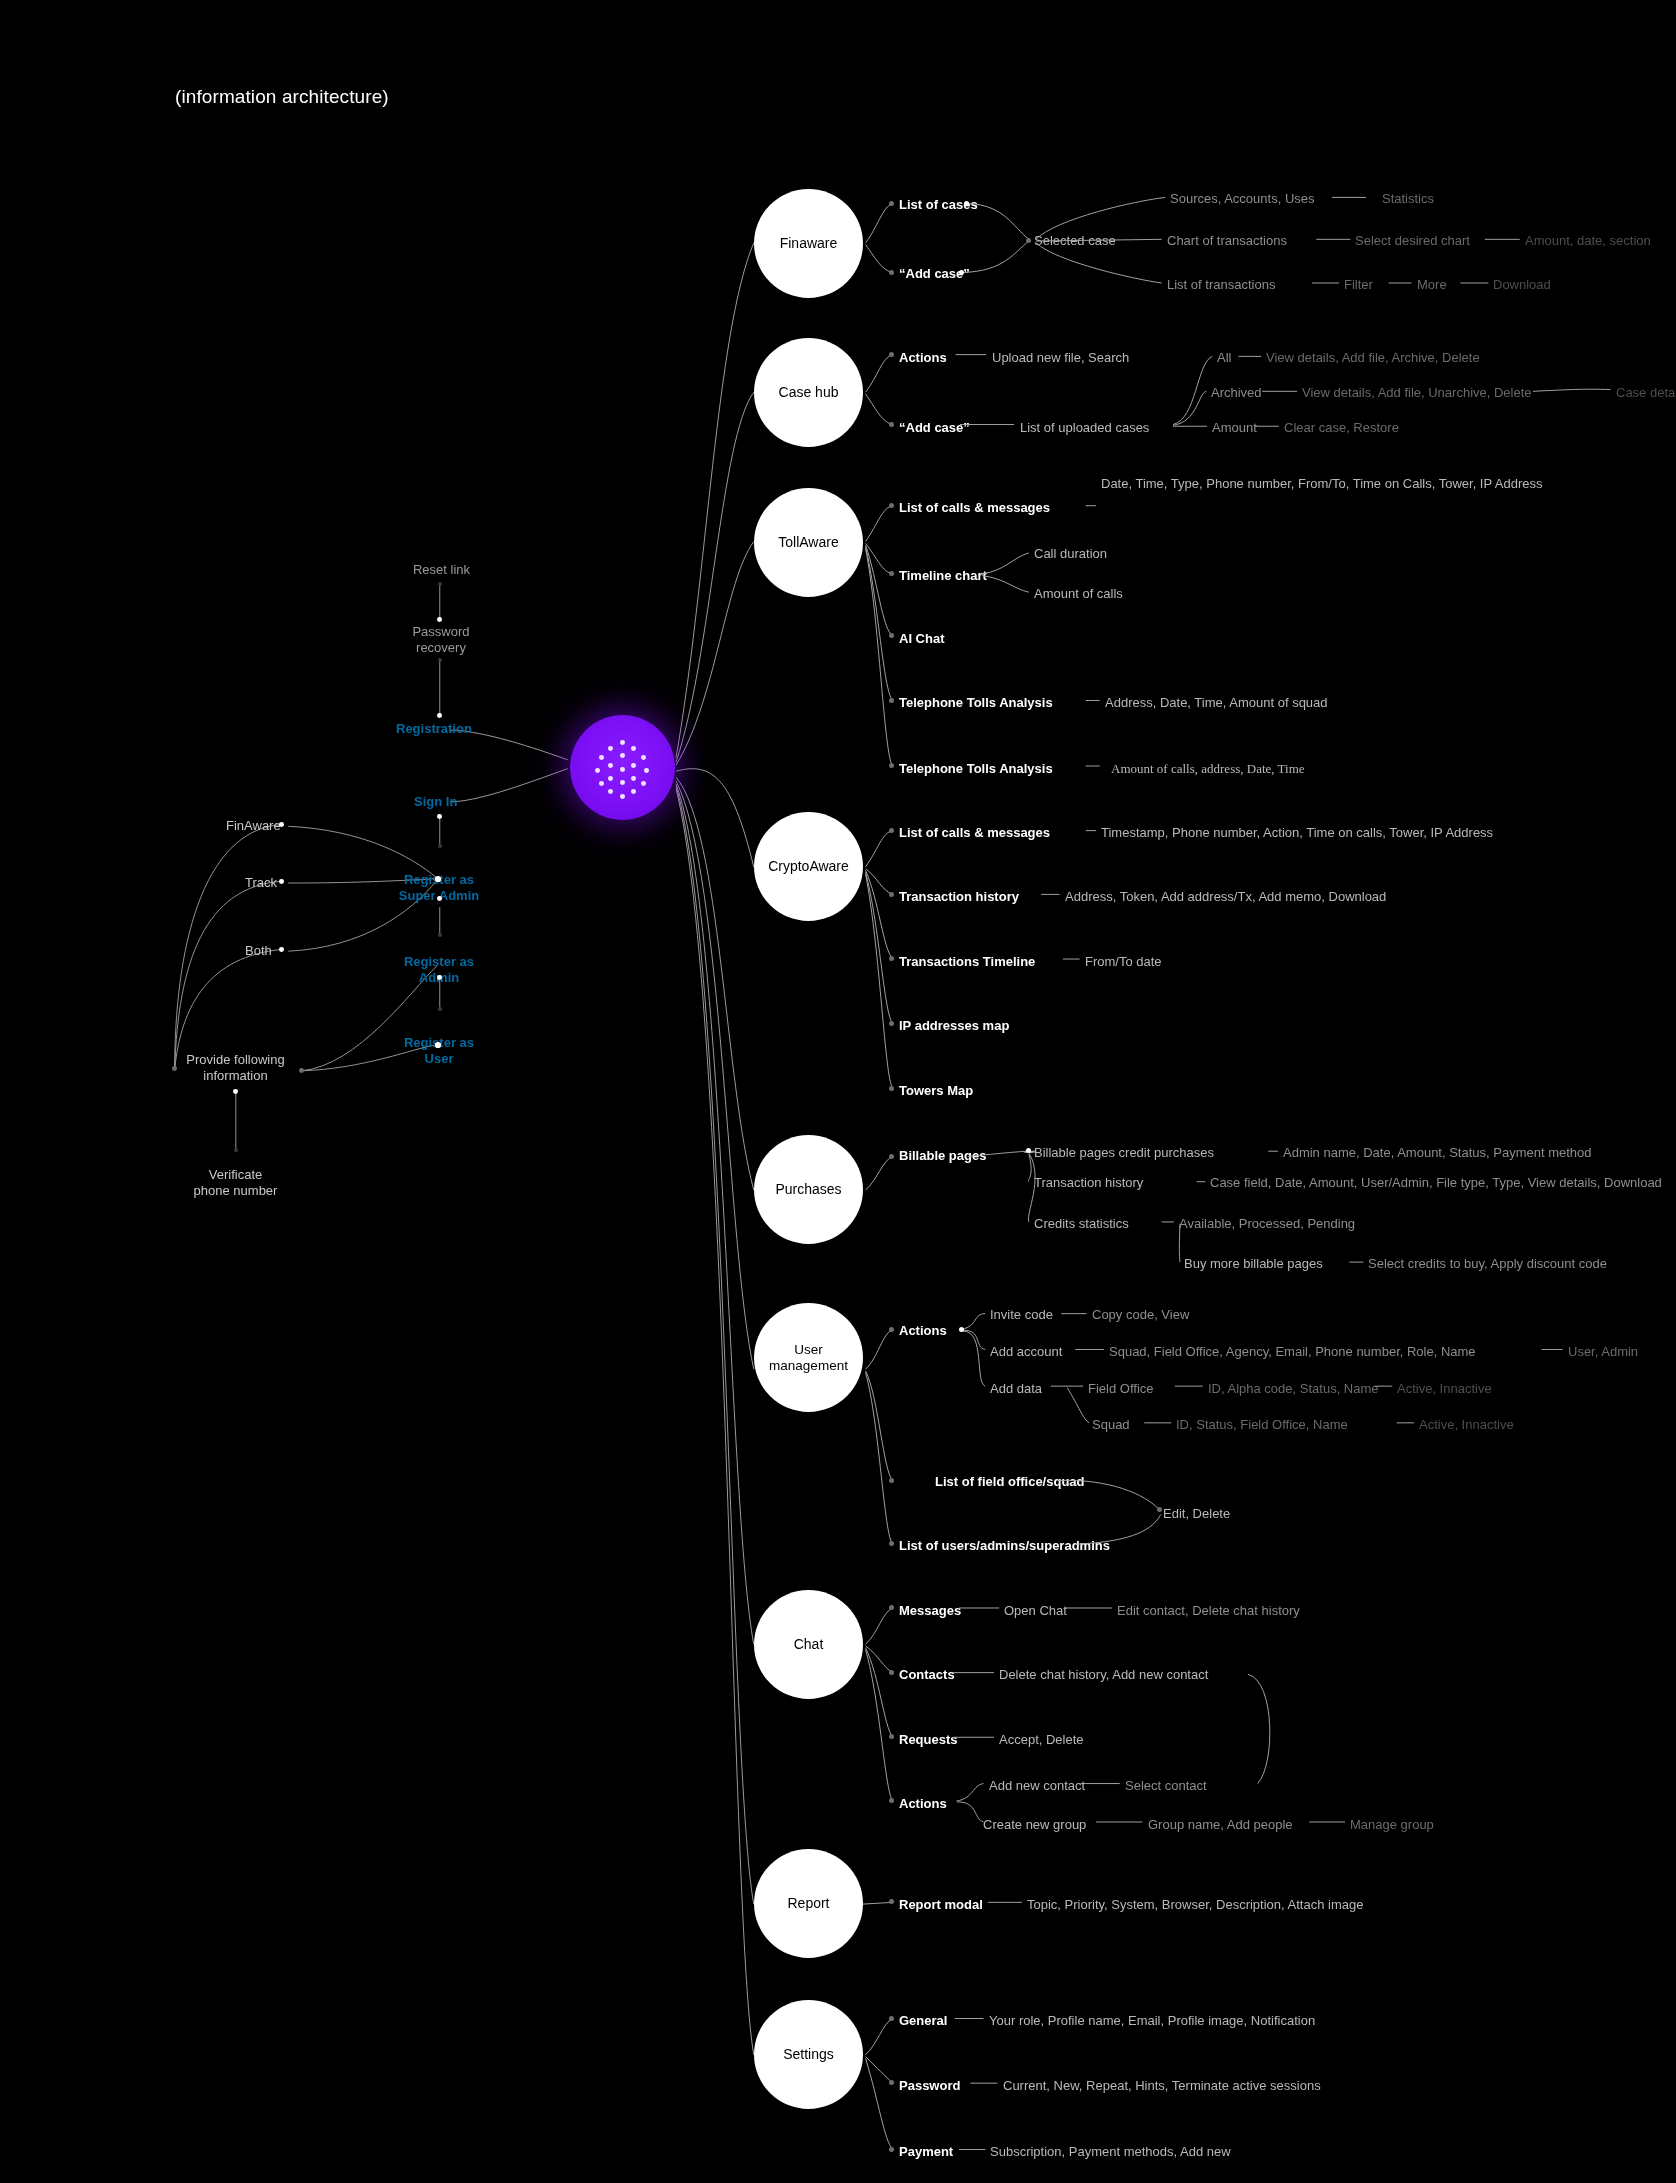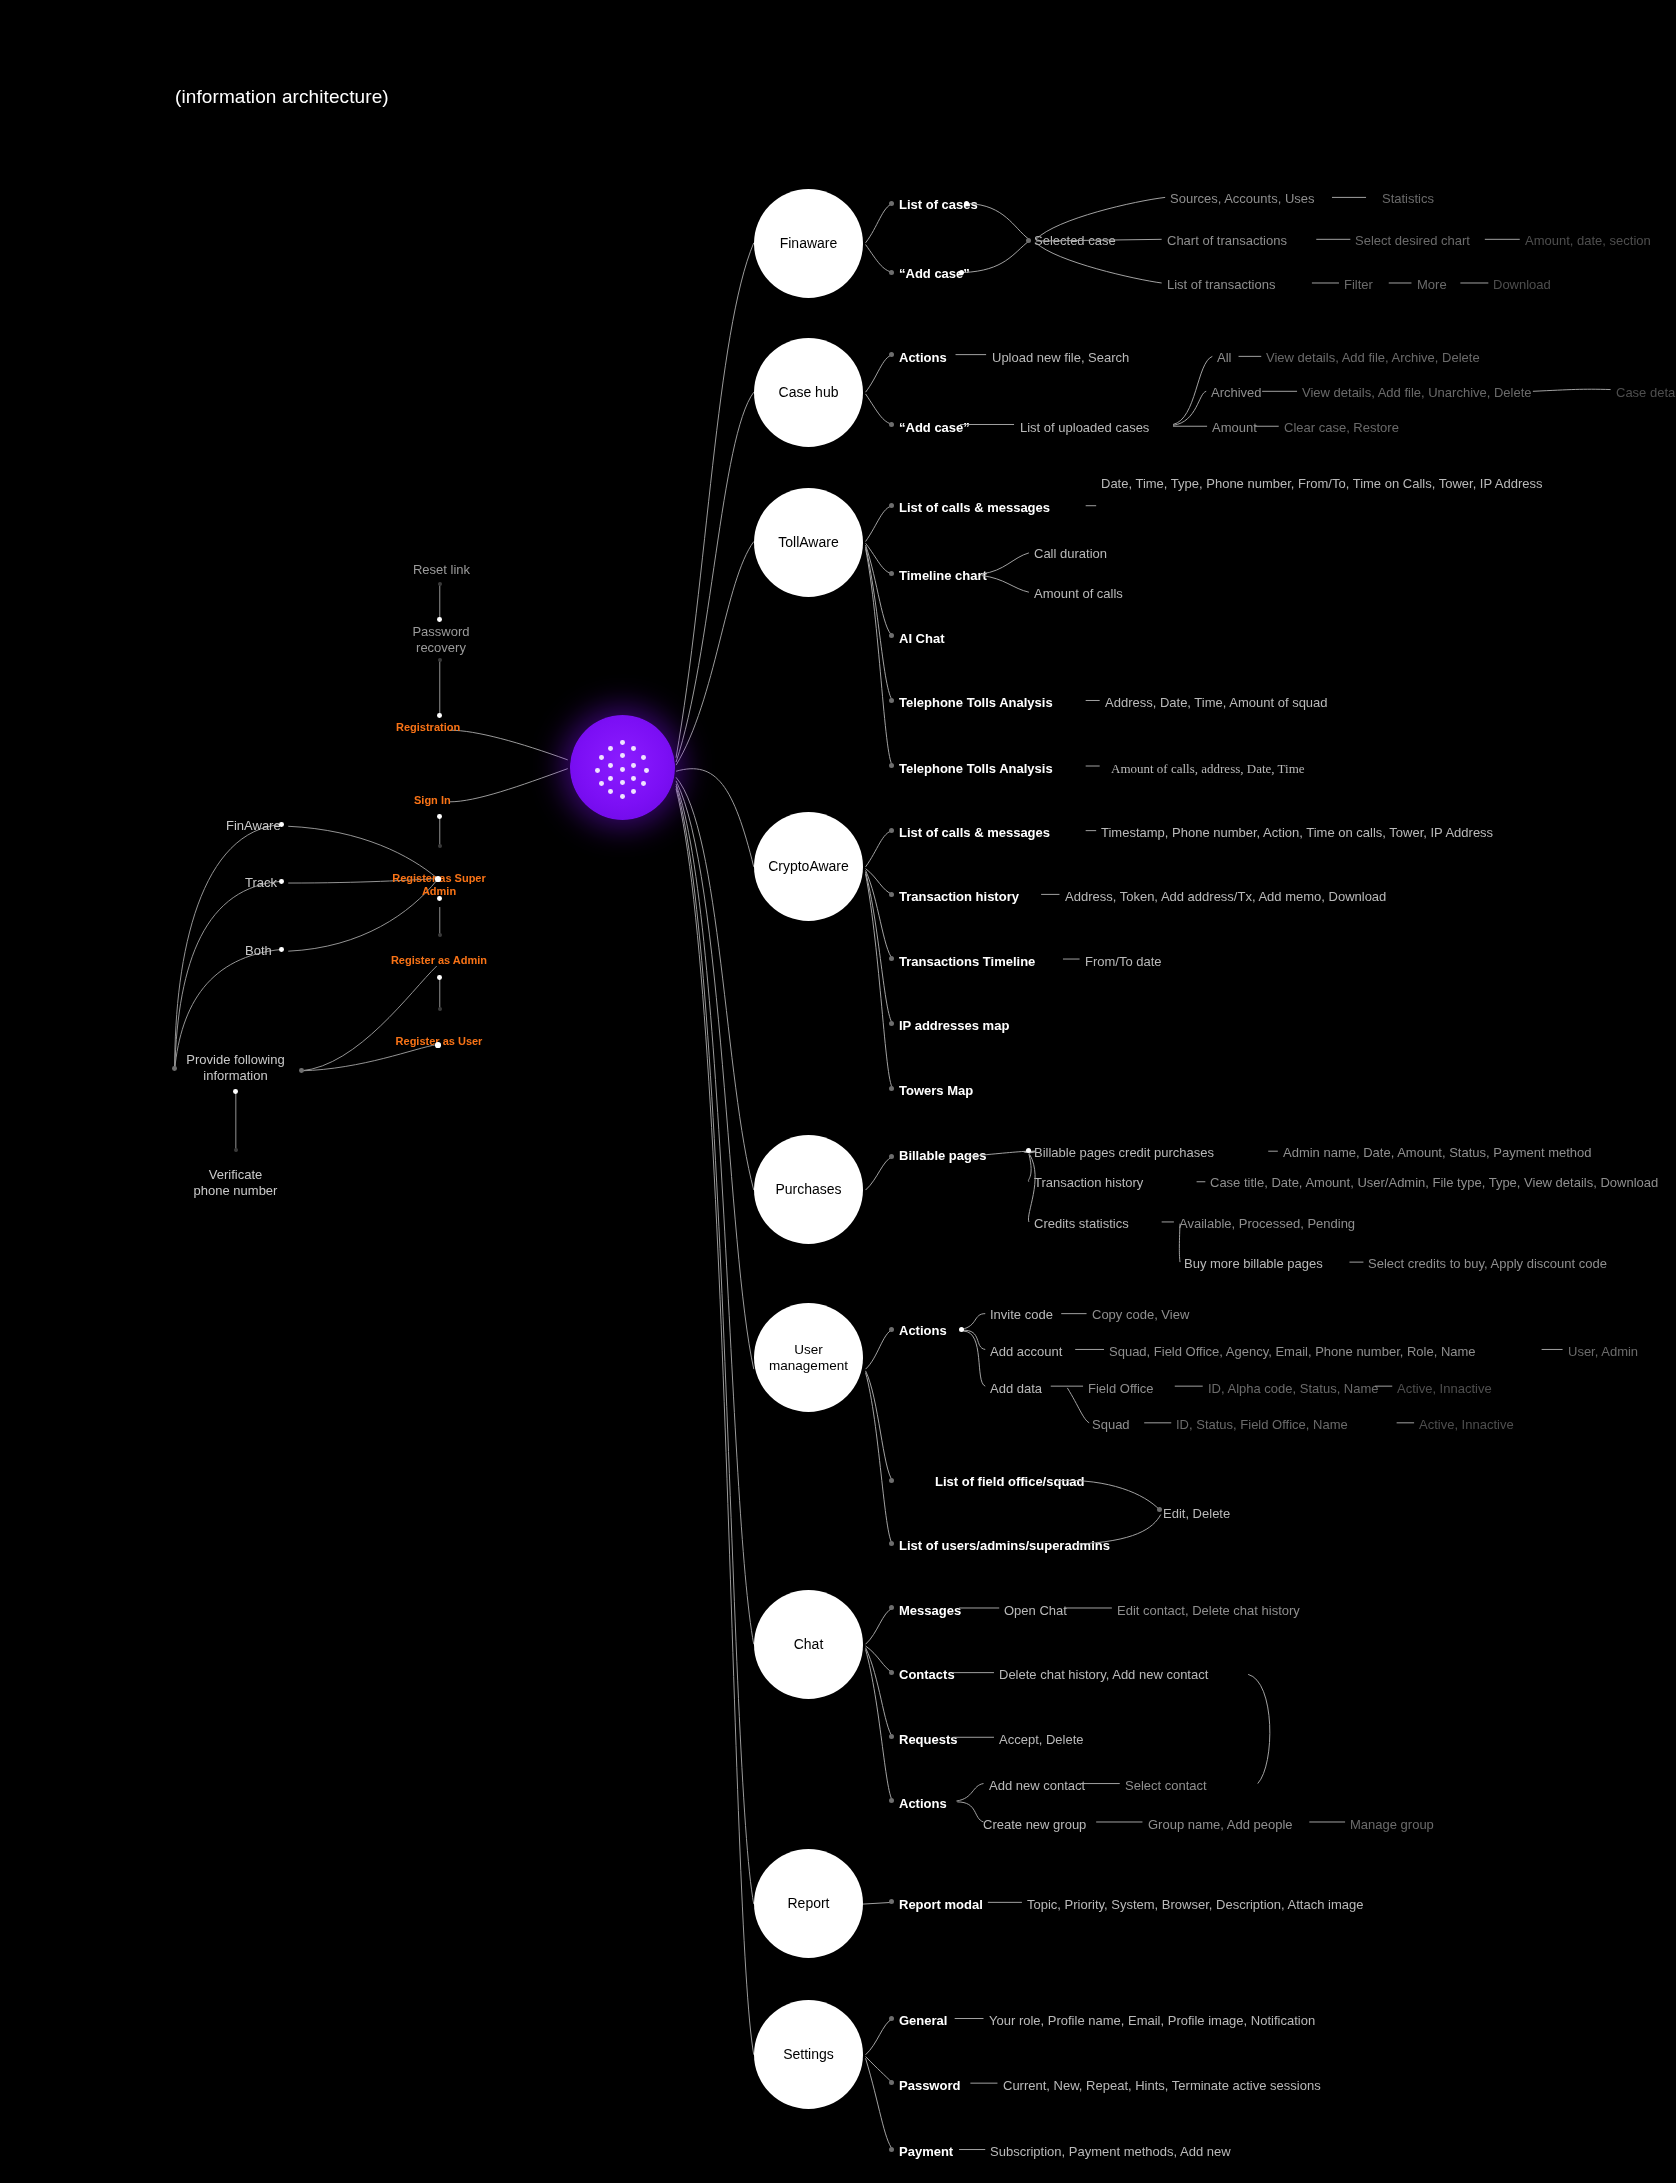--- a/index.html
+++ b/index.html
@@ -44,21 +44,21 @@
   
   .tnode{
     position:absolute;white-space:nowrap;line-height:1.2;
   }
   .tnode.wrap{white-space:normal;text-align:center;}
   .lv1{font-size:13px;font-weight:bold;color:#ffffff;}
   .lv2{font-size:13px;color:#b9b9b9;}
   .lv3{font-size:13px;color:#8e8e8e;}
   .lv4{font-size:13px;color:#6a6a6a;}
   .lv5{font-size:13px;color:#4e4e4e;}
-  .auth-b{font-size:11px;font-weight:bold;color:#f97316;}
+  .auth-b{font-size:13px;font-weight:bold;color:#0369a1;}
   .auth-n{font-size:13px;color:#c9c9c9;}
   .auth-d{font-size:13px;color:#9a9a9a;}
 
   .dot{position:absolute;border-radius:50%;}
 </style>
 </head>
 <body>
 
 <div id="canvas">
 
@@ -225,21 +225,21 @@
   <div class="tnode lv1" style="left:899px;top:1018px;">IP addresses map</div>
   <div class="tnode lv1" style="left:899px;top:1083px;">Towers Map</div>
 
   <div class="node-ellipse" style="left:754px;top:1135px;width:109px;height:109px;">
     <span>Purchases</span>
   </div>
   <div class="tnode lv1" style="left:899px;top:1148px;">Billable pages</div>
   <div class="tnode lv2" style="left:1034px;top:1145px;">Billable pages credit purchases</div>
   <div class="tnode lv3" style="left:1283px;top:1145px;">Admin name, Date, Amount, Status, Payment method</div>
   <div class="tnode lv2" style="left:1034px;top:1175px;">Transaction history</div>
-  <div class="tnode lv3" style="left:1210px;top:1175px;">Case title, Date, Amount, User/Admin, File type, Type, View details, Download</div>
+  <div class="tnode lv3" style="left:1210px;top:1175px;">Case field, Date, Amount, User/Admin, File type, Type, View details, Download</div>
   <div class="tnode lv2" style="left:1034px;top:1216px;">Credits statistics</div>
   <div class="tnode lv3" style="left:1179px;top:1216px;">Available, Processed, Pending</div>
   <div class="tnode lv2" style="left:1184px;top:1256px;">Buy more billable pages</div>
   <div class="tnode lv3" style="left:1368px;top:1256px;">Select credits to buy, Apply discount code</div>
 
   <div class="node-ellipse" style="left:754px;top:1303px;width:109px;height:109px;">
     <span style="font-size:13.5px;">User management</span>
   </div>
   <div class="tnode lv1" style="left:899px;top:1323px;">Actions</div>
   <div class="tnode lv2" style="left:990px;top:1307px;">Invite code</div>

